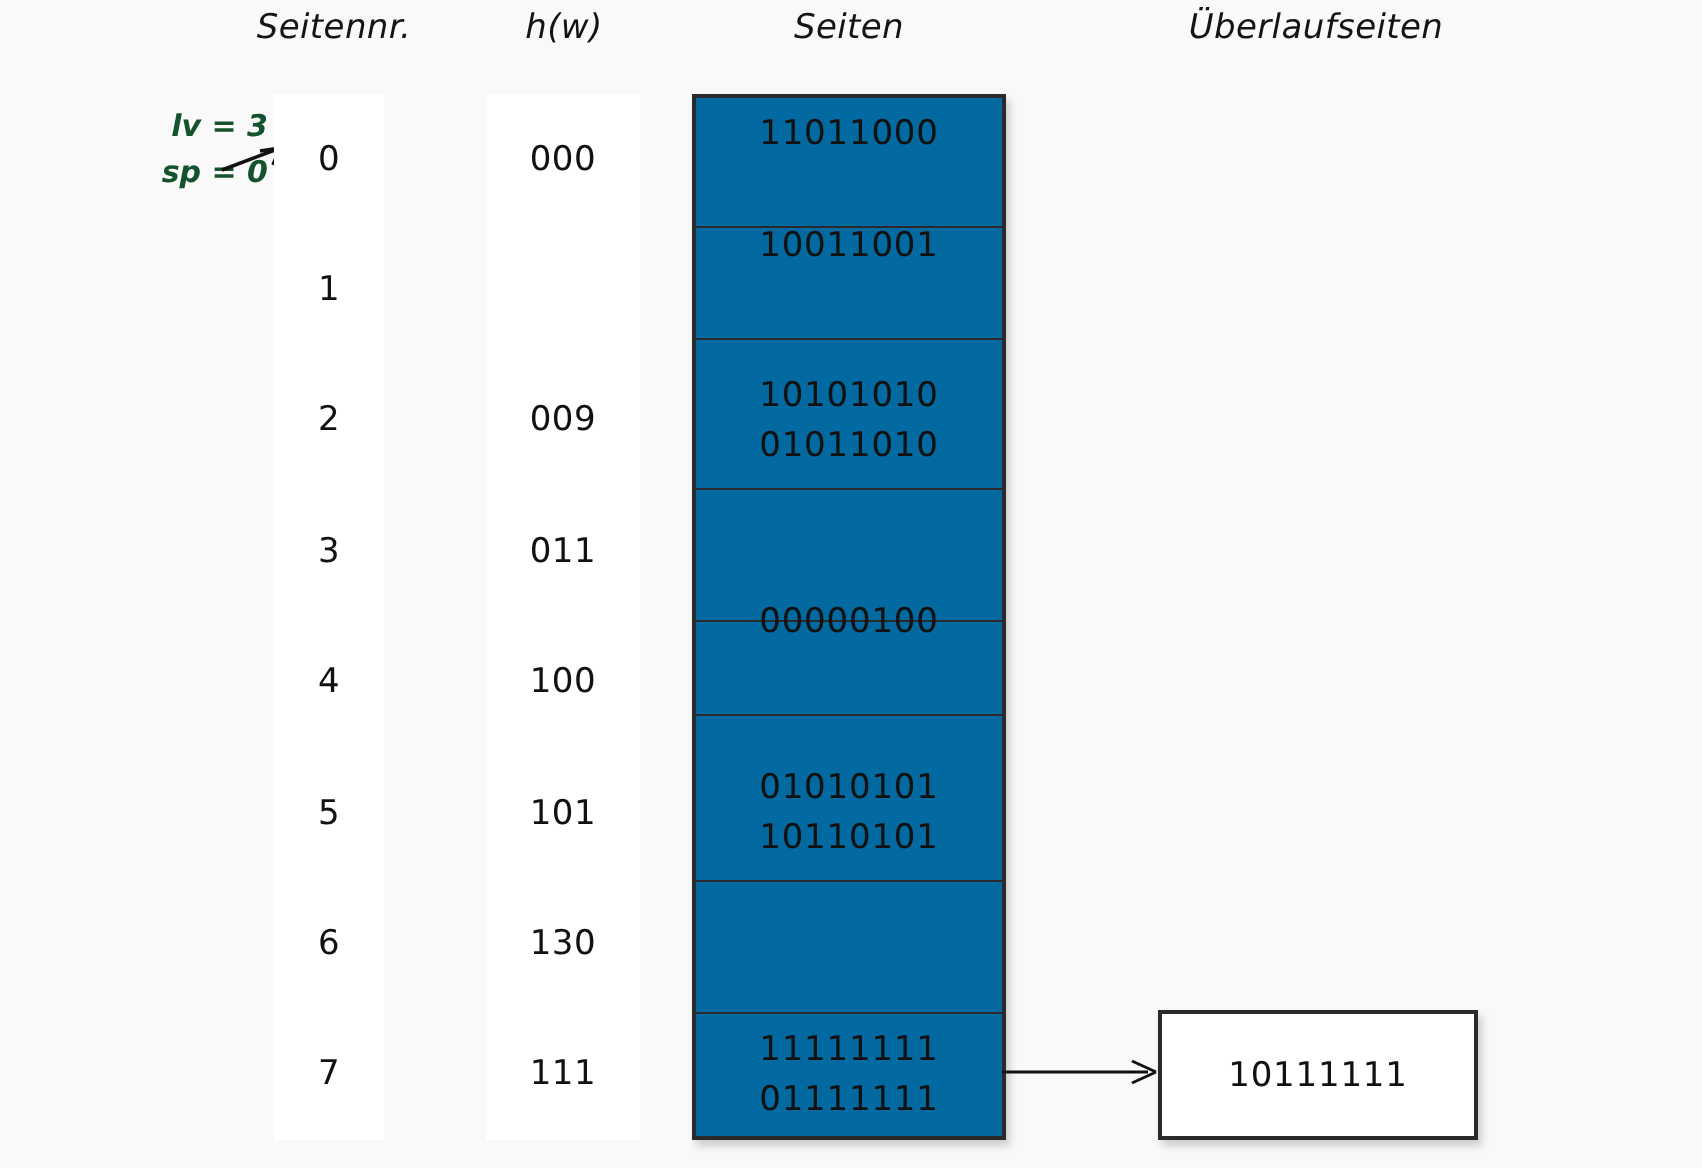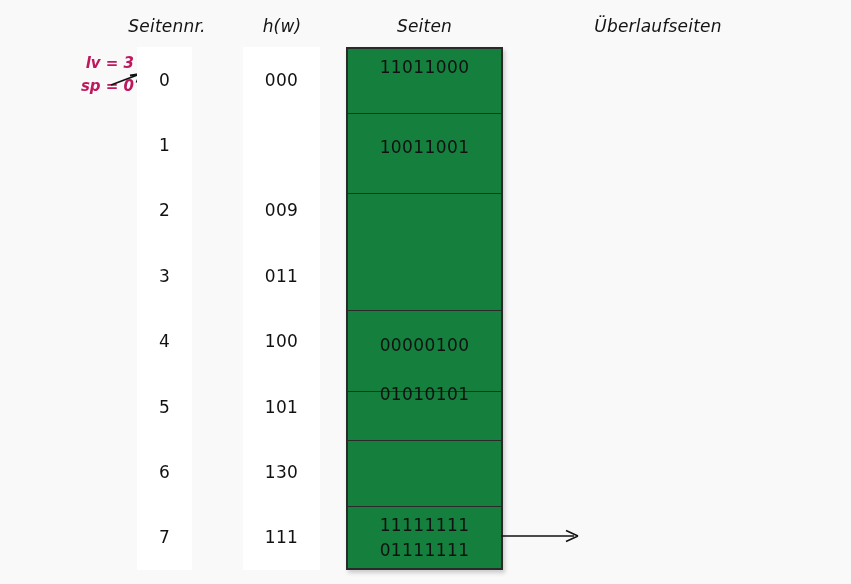--- a/index.html
+++ b/index.html
@@ -26,39 +26,38 @@
   .col-header {
     position: absolute;
     font-style: italic;
     font-size: 17px;
     font-weight: 500;
     letter-spacing: 0.2px;
     color: #141414;
     text-align: center;
     white-space: nowrap;
     top: 4px;
-    margin-top: 12px;
   }
   #hdr-seitennr { left: 107px; width: 120px; }
   #hdr-hw       { left: 242px; width: 80px;  }
   #hdr-seiten   { left: 346px; width: 157px; }
   #hdr-ueber    { left: 560px; width: 196px; }
 
   
   .annot {
     position: absolute;
     left: 34px;
     top: 52px;
     width: 100px;
     text-align: right;
     font-style: italic;
     font-size: 15px;
     font-weight: 600;
     line-height: 23px;
-    color: #be185d;
+    color: #14532d;
     white-space: nowrap;
   }
   .annot-line { display: block; }
   .annot-arrow {
     position: absolute;
     left: 110px;
     top: 70px;
     width: 34px;
     height: 20px;
   }
@@ -86,21 +85,21 @@
     letter-spacing: 0.3px;
   }
 
   
   #seiten-table {
     position: absolute;
     left: 346px;
     top: 47px;
     width: 157px;
     height: 523px;
-    background: #15803d;
+    background: #0369a1;
     border: 2px solid #2a2a2a;
     box-sizing: border-box;
     box-shadow: 2px 3px 4px rgba(0,0,0,0.18);
     padding-left: 12px;
   }
   .seiten-row {
     position: absolute;
     left: 0;
     width: 100%;
     height: 65.4px;
@@ -184,36 +183,44 @@
       <div class="band-cell" style="top: 261.6px;">100</div>
       <div class="band-cell" style="top: 327px;">101</div>
       <div class="band-cell" style="top: 392.4px;">130</div>
       <div class="band-cell" style="top: 457.8px; text-align: right;">111</div>
     </div>
 
   <div id="seiten-table">
       <div class="seiten-row" style="top: 0px;">
         <div class="seiten-entry">11011000</div>
       </div>
-      <div class="seiten-row" style="top: 80px; align-items: center;">
+      <div class="seiten-row" style="top: 56px; align-items: center;">
         <div class="seiten-entry">10011001</div>
       </div>
+      <div class="seiten-row" style="top: 130.8px;">
+        <div class="seiten-entry">10101010</div>
+        <div class="seiten-entry">01011010</div>
+      </div>
       <div class="seiten-row" style="top: 196.2px;"></div>
-      <div class="seiten-row" style="top: 278px;">
+      <div class="seiten-row" style="top: 244px;">
         <div class="seiten-entry">00000100</div>
       </div>
       <div class="seiten-row" style="top: 327px; text-align: center;">
         <div class="seiten-entry">01010101</div>
+        <div class="seiten-entry">10110101</div>
       </div>
       <div class="seiten-row" style="top: 392.4px;"></div>
       <div class="seiten-row last" style="top: 457.8px;">
         <div class="seiten-entry">11111111</div>
         <div class="seiten-entry">01111111</div>
       </div>
     </div>
 
   <svg id="overflow-arrow" viewBox="0 0 84 24">
     <path d="M1 12 L74 12" stroke="#111111" stroke-width="1.5" fill="none"></path>
     <path d="M78 12 L66 6.5 M78 12 L66 17.5" stroke="#111111" stroke-width="1.5" fill="none"></path>
   </svg>
 
+  <div id="overflow-box">
+      <div class="seiten-entry">10111111</div>
+    </div>
 
 </div>
 
 </body></html>

